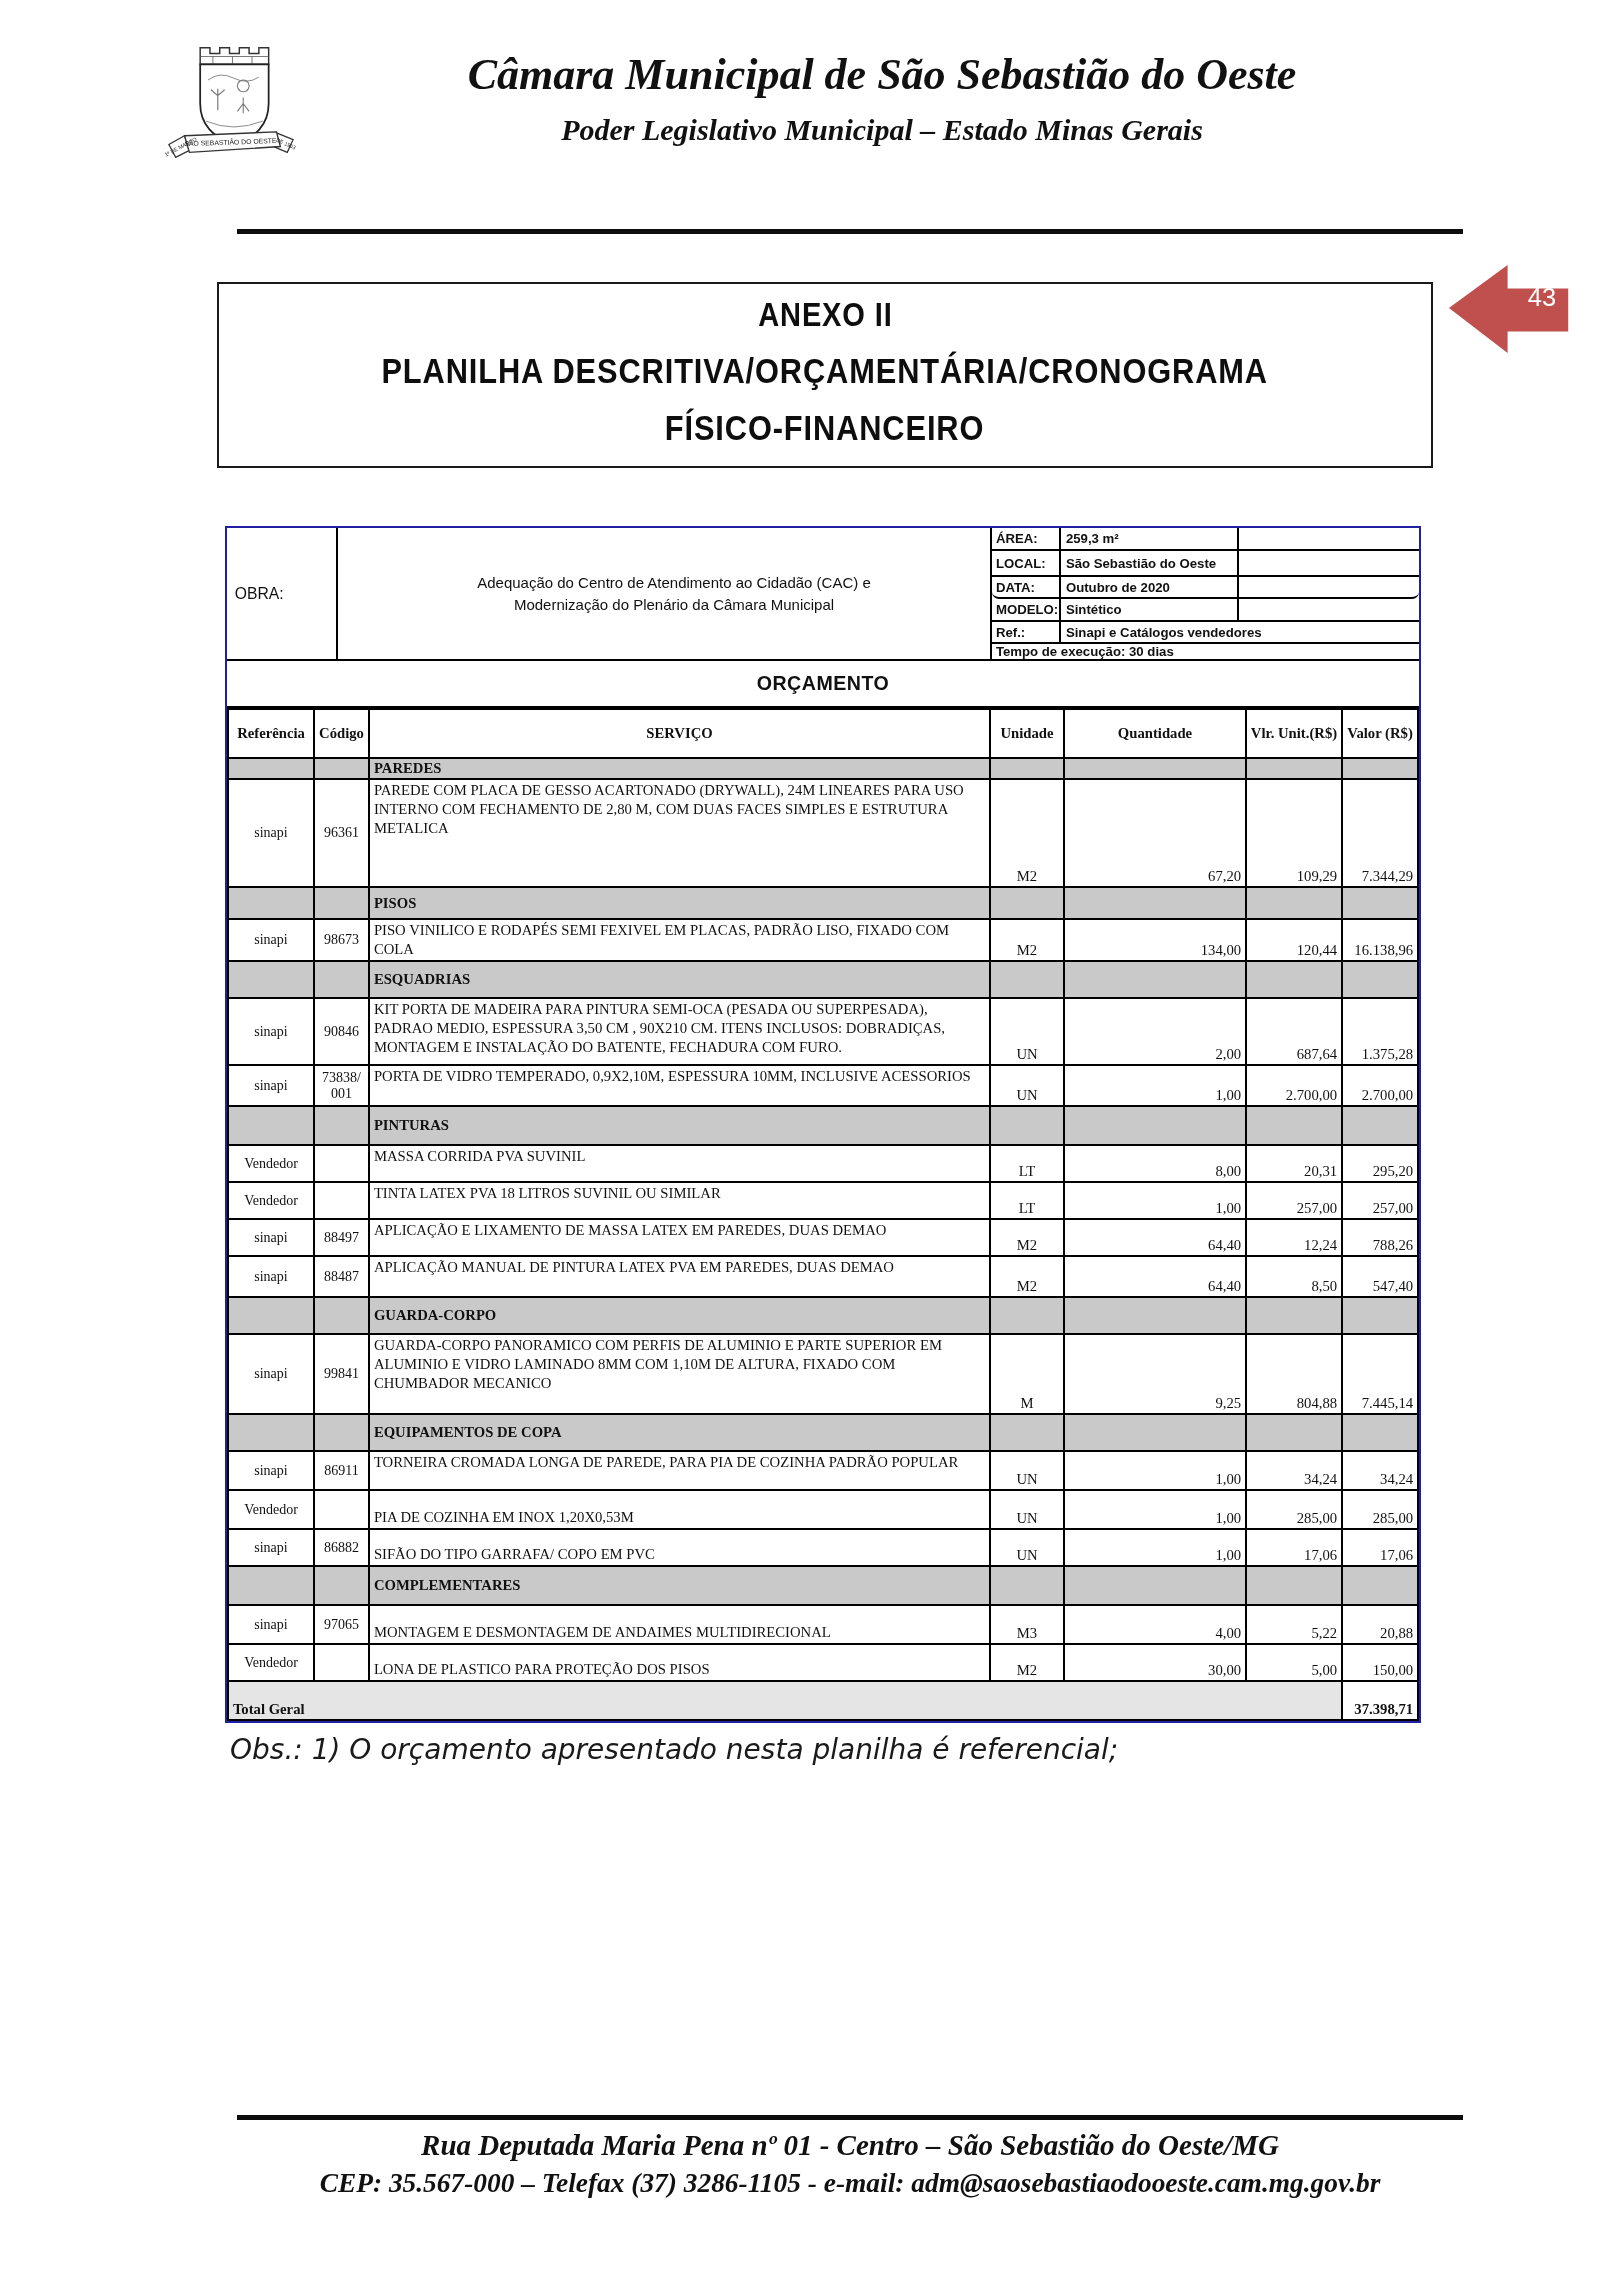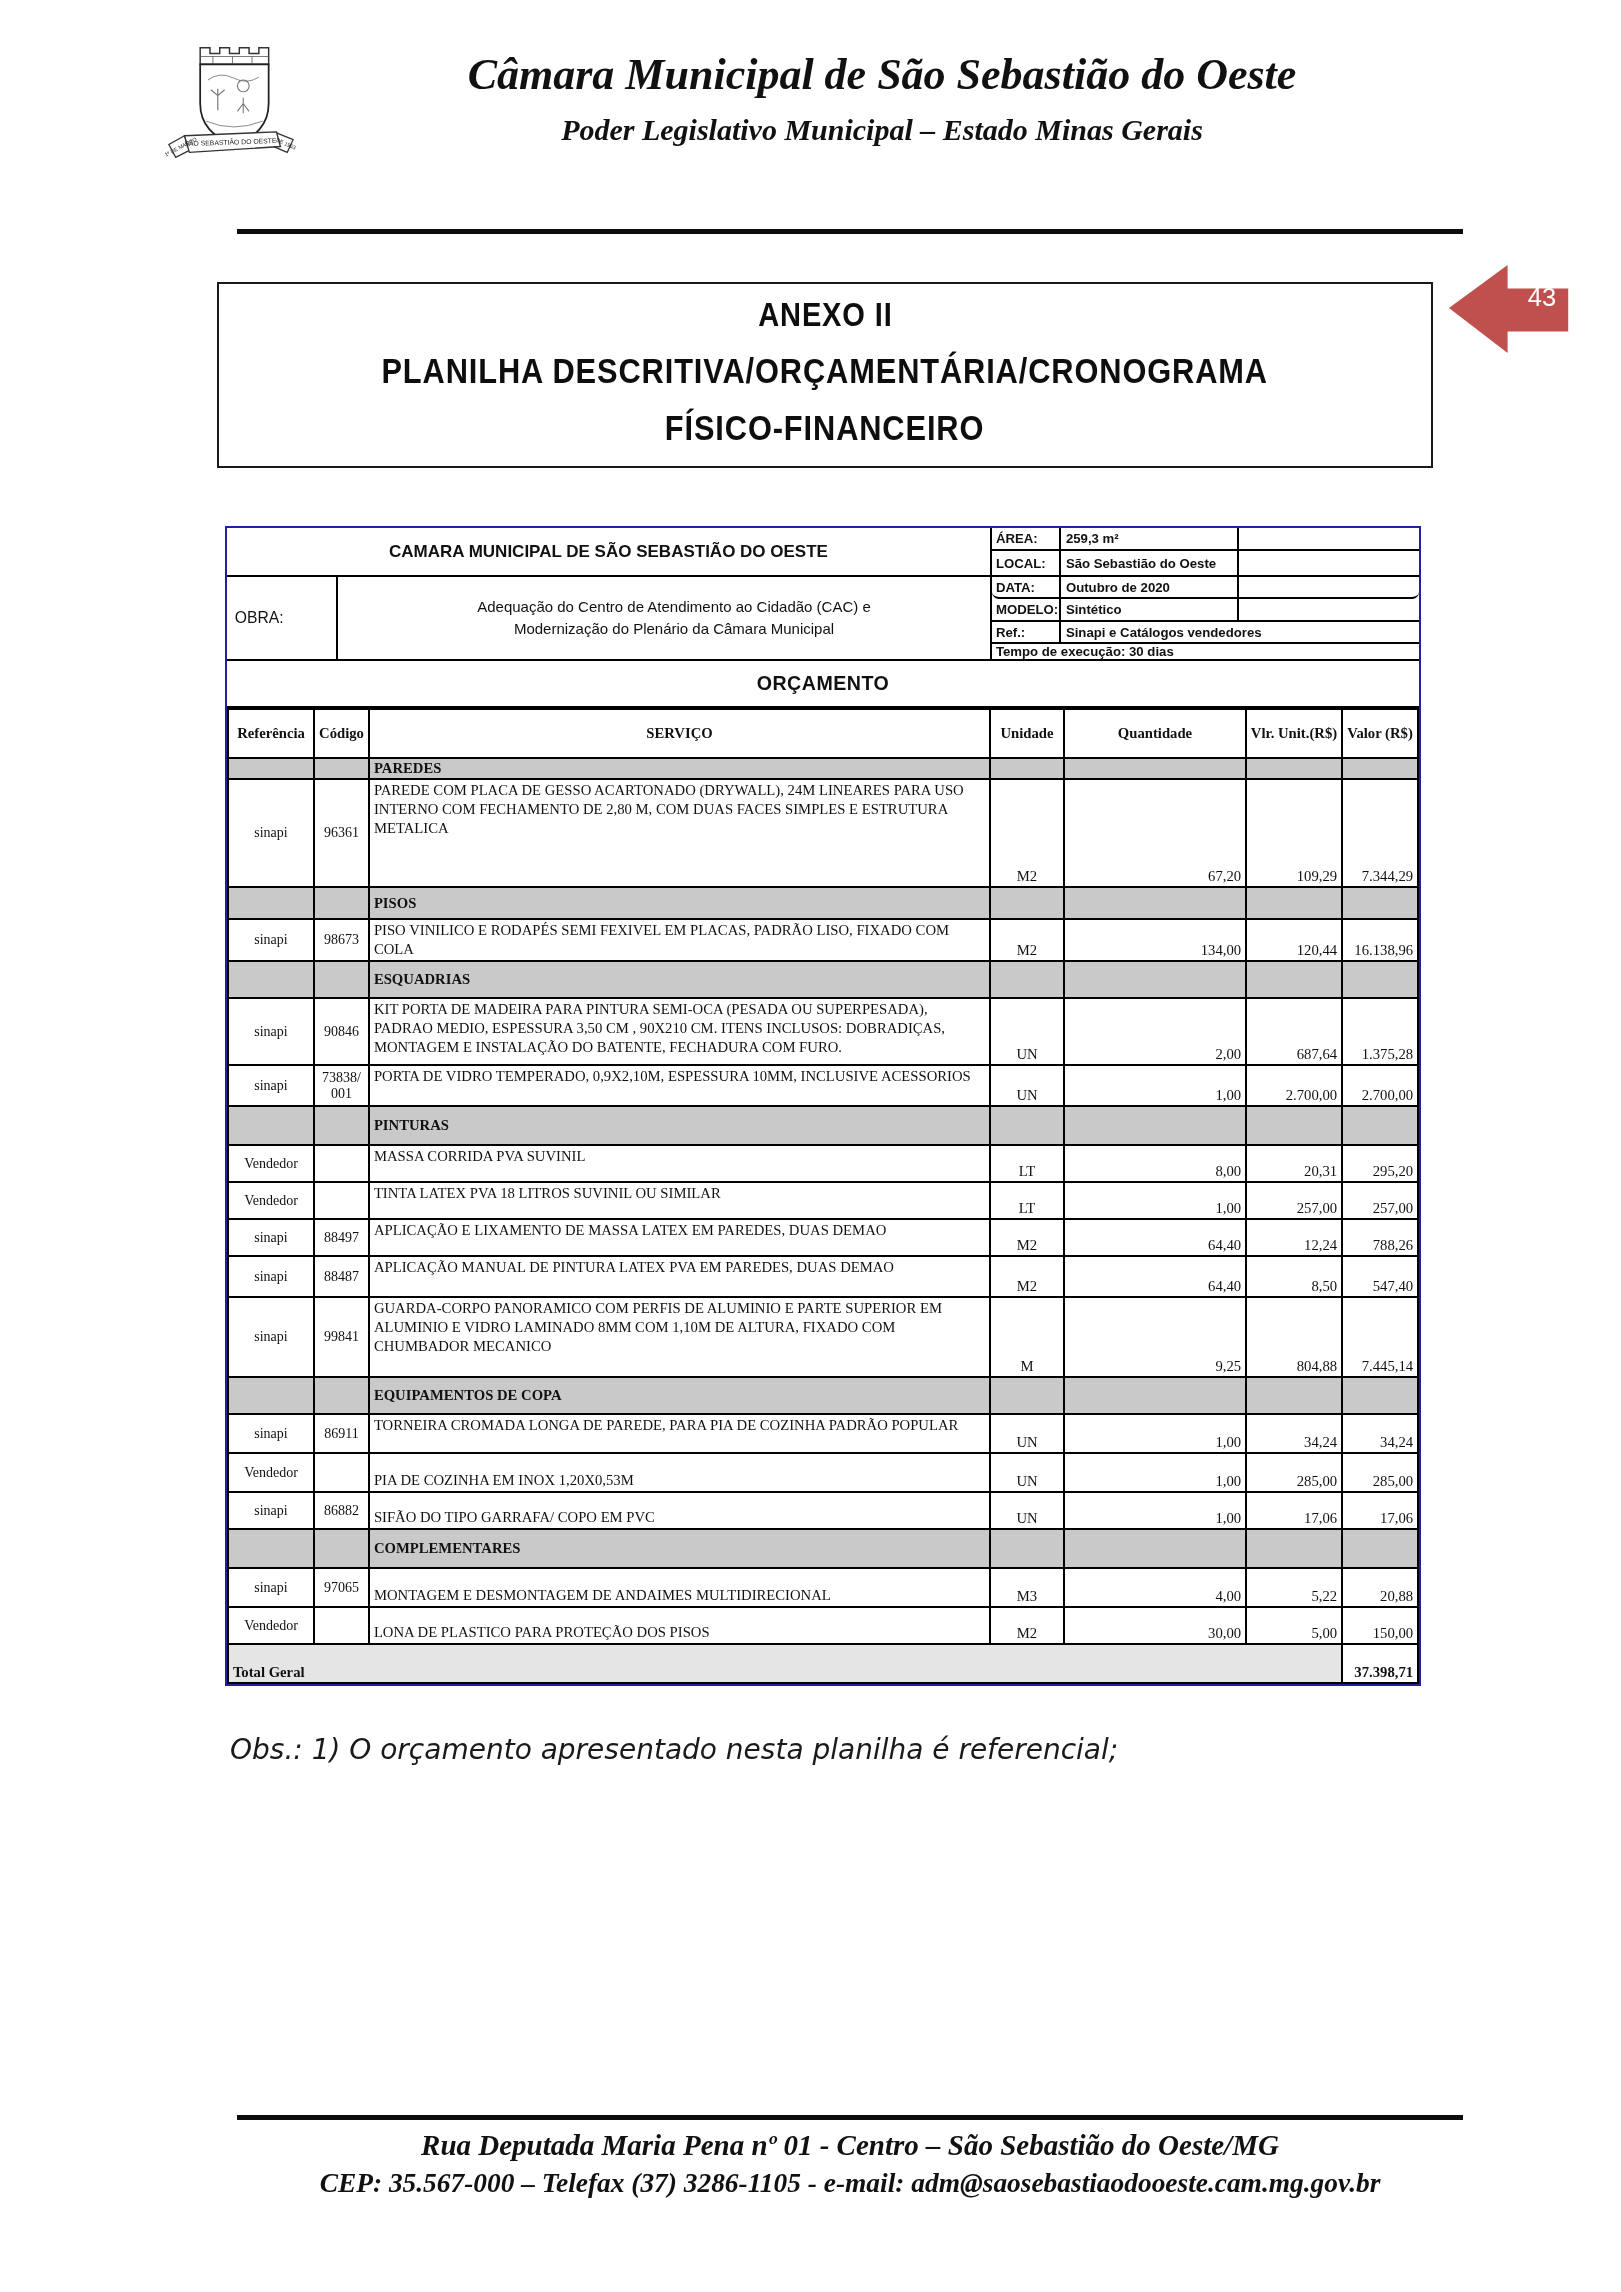--- a/index.html
+++ b/index.html
@@ -165,21 +165,20 @@
   <svg width="174" height="102" viewBox="0 0 178 104">
     <polygon points="2,50 62,6 62,30 124,30 124,74 62,74 62,96" fill="#c0504d"></polygon>
   </svg>
   <span class="page-num">43</span>
 </div>
 
 <div class="sheet">
 
   <div class="info">
     <div class="info-left">
-      <div class="client-cell">CAMARA MUNICIPAL DE SÃO SEBASTIÃO DO OESTE</div>
       <div class="obra">
         <div class="obra-label">OBRA:</div>
         <div class="obra-desc">
           <span>Adequação do Centro de Atendimento ao Cidadão (CAC) e</span>
           <span>Modernização do Plenário da Câmara Municipal</span>
         </div>
       </div>
     </div>
     <div class="info-right">
       <div class="irow r-area">
@@ -337,20 +336,29 @@
       </tr>
       <tr class="item" style="height:41px">
         <td class="ref">sinapi</td>
         <td class="code">88487</td>
         <td class="desc">APLICAÇÃO MANUAL DE PINTURA LATEX PVA EM PAREDES, DUAS DEMAO</td>
         <td class="unit">M2</td>
         <td class="num">64,40</td>
         <td class="num">8,50</td>
         <td class="num">547,40</td>
       </tr>
+      <tr class="sec" style="height:37px">
+        <td></td>
+          <td></td>
+        <td class="sec-title">GUARDA-CORPO</td>
+        <td></td>
+          <td></td>
+          <td></td>
+          <td></td>
+      </tr>
       <tr class="item" style="height:80px">
         <td class="ref">sinapi</td>
         <td class="code">99841</td>
         <td class="desc">GUARDA-CORPO PANORAMICO COM PERFIS DE ALUMINIO E PARTE SUPERIOR EM ALUMINIO E VIDRO LAMINADO 8MM COM 1,10M DE ALTURA, FIXADO COM CHUMBADOR MECANICO</td>
         <td class="unit">M</td>
         <td class="num">9,25</td>
         <td class="num">804,88</td>
         <td class="num">7.445,14</td>
       </tr>
       <tr class="sec" style="height:37px">

